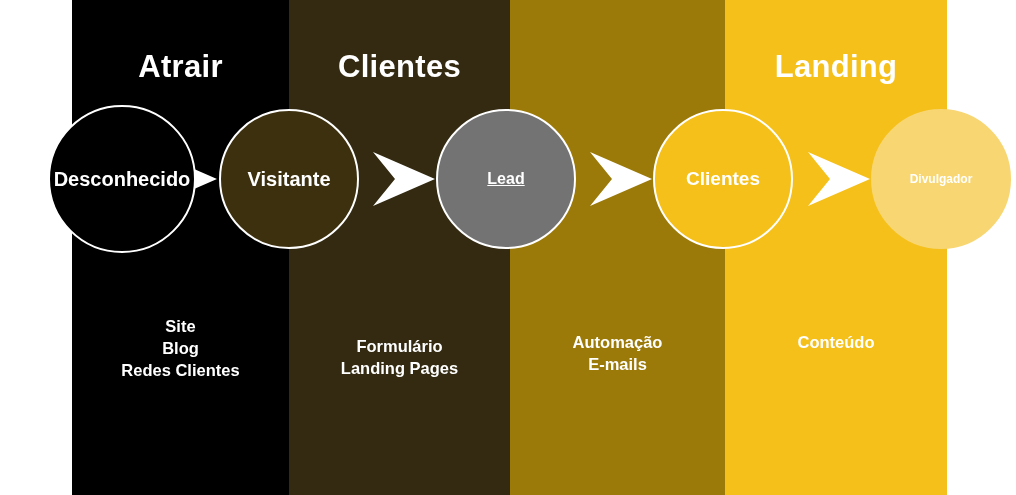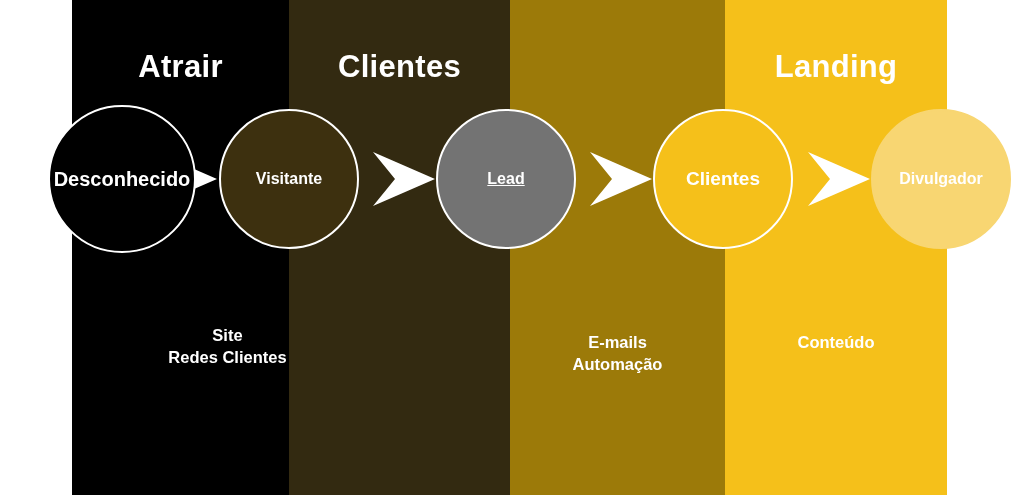--- a/index.html
+++ b/index.html
@@ -63,34 +63,39 @@
     position: absolute;
   }
 </style>
 </head>
 <body>
 
 <div id="stage">
 
   <div class="band" id="band-0" style="left: 72px; width: 217px; background: rgb(0, 0, 0);">
     <div class="band-label">Atrair</div>
-    <div class="band-items" id="items-0" style="top: 325px; padding-left: 47px;">
+    <div class="band-items" id="items-0" style="top: 316px;">
         <div>Site</div>
+        <div>Blog</div>
         <div>Redes Clientes</div>
       </div>
   </div>
 
   <div class="band" id="band-1" style="left: 289px; width: 221px; background: rgb(51, 42, 17);">
     <div class="band-label">Clientes</div>
+    <div class="band-items" id="items-1" style="top: 336px;">
+        <div>Formulário</div>
+        <div>Landing Pages</div>
+      </div>
   </div>
 
   <div class="band" id="band-2" style="left: 510px; width: 215px; background: rgb(156, 122, 9);">
     <div class="band-items" id="items-2" style="top: 332px;">
+        <div>Automação</div>
         <div>E-mails</div>
-        <div>Automação</div>
       </div>
   </div>
 
   <div class="band" id="band-3" style="left: 725px; width: 222px; background: rgb(245, 192, 26);">
     <div class="band-label">Landing</div>
     <div class="band-items" id="items-3" style="top: 332px;">
         <div>Conteúdo</div>
       </div>
   </div>
 
@@ -103,26 +108,26 @@
   <svg class="arrow" id="arrow-2" viewBox="0 0 62 54" style="left: 590px; top: 152px; width: 62px; height: 54px;">
       <polygon points="0,0 62,27 0,54 22,27" fill="#ffffff"></polygon>
     </svg>
   <svg class="arrow" id="arrow-3" viewBox="0 0 62 54" style="left: 808px; top: 152px; width: 62px; height: 54px;">
       <polygon points="0,0 62,27 0,54 22,27" fill="#ffffff"></polygon>
     </svg>
 
   <div class="circle" id="circle-0" style="left: 1px; top: 105px; width: 148px; height: 148px; background: rgb(0, 0, 0); border: 2px solid rgb(255, 255, 255); font-size: 20px; margin-left: 47px;">
     <span>Desconhecido</span>
   </div>
-  <div class="circle" id="circle-1" style="left: 219px; top: 109px; width: 140px; height: 140px; background: rgb(61, 48, 15); border: 2px solid rgb(255, 255, 255); font-size: 16px;">
+  <div class="circle" id="circle-1" style="left: 219px; top: 109px; width: 140px; height: 140px; background: rgb(61, 48, 15); border: 2px solid rgb(255, 255, 255); font-size: 20px;">
     <span>Visitante</span>
   </div>
   <div class="circle" id="circle-2" style="left: 436px; top: 109px; width: 140px; height: 140px; background: #737373; border: 2px solid rgb(255, 255, 255); font-size: 16px; text-decoration: underline;">
     <span>Lead</span>
   </div>
   <div class="circle" id="circle-3" style="left: 653px; top: 109px; width: 140px; height: 140px; background: rgb(245, 192, 26); border: 2px solid rgb(255, 255, 255); font-size: 19px;">
     <span>Clientes</span>
   </div>
-  <div class="circle" id="circle-4" style="left: 871px; top: 109px; width: 140px; height: 140px; background: rgb(248, 214, 114); border: 2px solid rgb(248, 214, 114); font-size: 16px;">
+  <div class="circle" id="circle-4" style="left: 871px; top: 109px; width: 140px; height: 140px; background: rgb(248, 214, 114); border: 2px solid rgb(248, 214, 114); font-size: 12px;">
     <span>Divulgador</span>
   </div>
 
 </div>
 
 </body></html>

